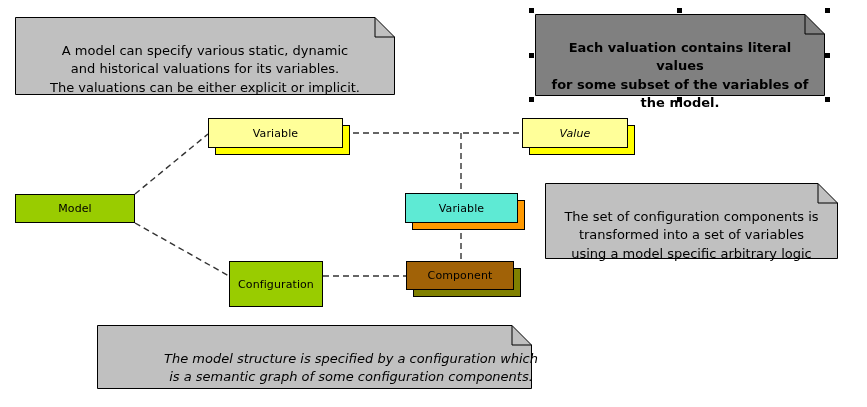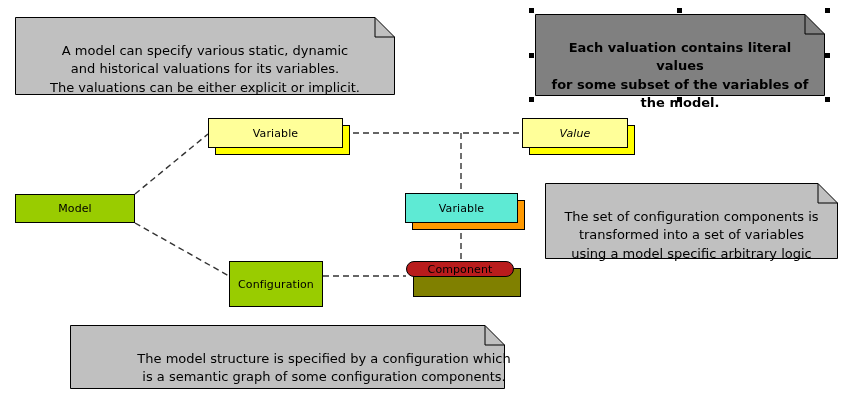--- a/index.html
+++ b/index.html
@@ -92,21 +92,21 @@
         <span>Model</span>
       </div>
       <div class="shadow" style="left: 412px; top: 200px; width: 113px; height: 30px; background: rgb(255, 153, 0);"></div>
       <div class="node" style="left: 405px; top: 193px; width: 113px; height: 30px; background: #5eead4;">
         <span>Variable</span>
       </div>
       <div class="node" style="left: 229px; top: 261px; width: 94px; height: 46px; background: rgb(153, 204, 0);">
         <span>Configuration</span>
       </div>
       <div class="shadow" style="left: 413px; top: 268px; width: 108px; height: 29px; background: rgb(128, 128, 0);"></div>
-      <div class="node" style="left: 406px; top: 261px; width: 108px; height: 16px; background: #b91c1c; border-radius: 9px;">
+      <div class="node" style="left: 406px; top: 261px; width: 108px; height: 29px; background: #a16207;">
         <span>Component</span>
       </div>
     </div>
 
   <div id="note-layer">
       <div class="note" style="left: 15px; top: 17px; width: 380px; height: 78px; background: transparent;">
         <div class="notebody"><svg width="380" height="78" viewBox="0 0 380 78">
             <polygon points="0.5,0.5 360,0.5 379.5,20 379.5,77.5 0.5,77.5" fill="#c0c0c0" stroke="#000000" stroke-width="1"></polygon>
             <polyline points="360,0.5 360,20 379.5,20" fill="none" stroke="#000000" stroke-width="1"></polyline>
           </svg></div>
@@ -125,21 +125,21 @@
       </div>
       <div class="note" style="left: 545px; top: 183px; width: 293px; height: 76px; background: transparent;">
         <div class="notebody"><svg width="293" height="76" viewBox="0 0 293 76">
             <polygon points="0.5,0.5 273,0.5 292.5,20 292.5,75.5 0.5,75.5" fill="#c0c0c0" stroke="#000000" stroke-width="1"></polygon>
             <polyline points="273,0.5 273,20 292.5,20" fill="none" stroke="#000000" stroke-width="1"></polyline>
           </svg></div>
         <div class="notetext">The set of configuration components is
 transformed into a set of variables
 using a model specific arbitrary logic</div>
       </div>
-      <div class="note" style="left: 70px; top: 325px; width: 508px; height: 64px; background: transparent;">
+      <div class="note" style="left: 97px; top: 325px; width: 508px; height: 64px; background: transparent; font-style: italic;">
         <div class="notebody"><svg width="435" height="64" viewBox="0 0 435 64">
             <polygon points="0.5,0.5 415,0.5 434.5,20 434.5,63.5 0.5,63.5" fill="#c0c0c0" stroke="#000000" stroke-width="1"></polygon>
             <polyline points="415,0.5 415,20 434.5,20" fill="none" stroke="#000000" stroke-width="1"></polyline>
           </svg></div>
         <div class="notetext">The model structure is specified by  a configuration which
 is a semantic graph of some configuration components.</div>
       </div>
     </div>
 
   <div id="handle-layer">

